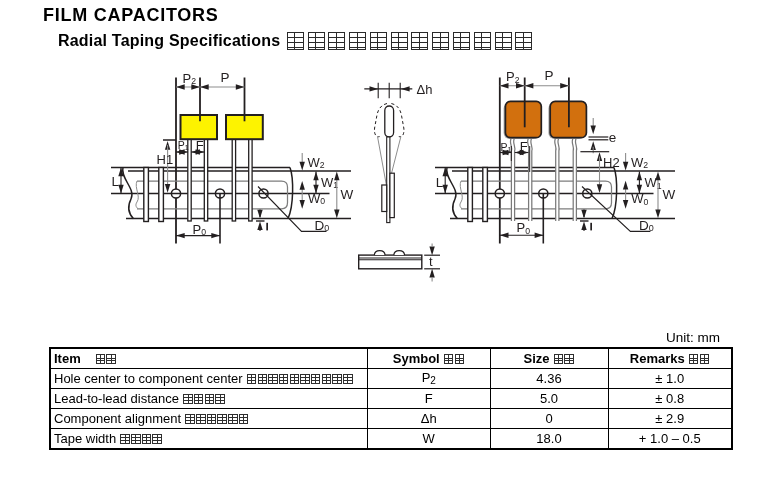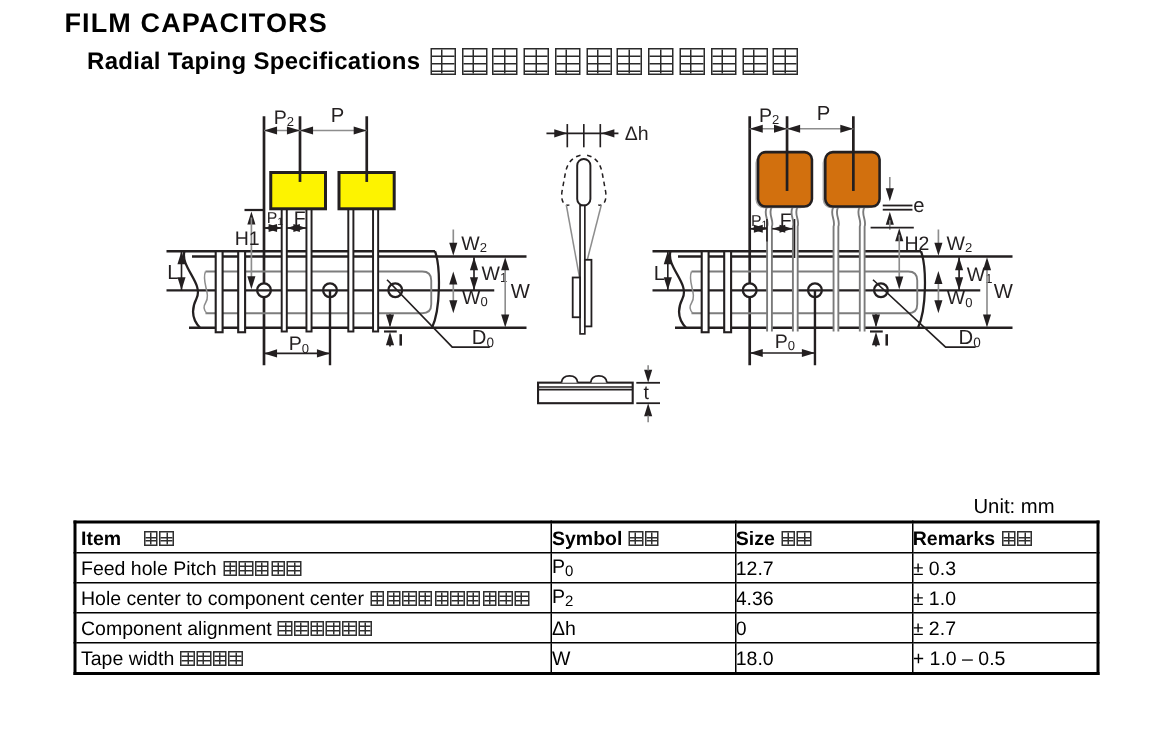--- a/index.html
+++ b/index.html
@@ -1,38 +1,38 @@
 <!DOCTYPE html>
 <html><head><meta charset="utf-8">
 <style>
 html,body{margin:0;padding:0;background:#fff;}
 #page{position:relative;width:770px;height:500px;background:#fff;overflow:hidden;
   font-family:"Liberation Sans",sans-serif;color:"#231f20";}
 #t1{position:absolute;left:43px;top:5px;font-size:18px;font-weight:bold;letter-spacing:0.75px;}
 #t2{position:absolute;left:58px;top:32px;font-size:16px;font-weight:bold;letter-spacing:0.2px;}
-#unit{position:absolute;left:553px;top:330px;width:150px;text-align:right;font-size:13.5px;}
+#unit{position:absolute;left:570px;top:330px;width:150px;text-align:right;font-size:13.5px;}
 i.cjt{display:inline-block;width:17px;height:17.6px;margin:0 1.9px -3.4px 1.9px;
   border:1.6px solid #2a2a2a;box-sizing:border-box;
   background:
     linear-gradient(#2a2a2a,#2a2a2a) 0 28%/100% 1.3px no-repeat,
     linear-gradient(#2a2a2a,#2a2a2a) 0 62%/100% 1.3px no-repeat,
     linear-gradient(#2a2a2a,#2a2a2a) 47% 0/1.4px 100% no-repeat,
     linear-gradient(#2a2a2a,#2a2a2a) 0 100%/100% 1.3px no-repeat;}
 i.cj{display:inline-block;width:9.5px;height:10px;margin:0 0.6px -1px 0.6px;
   border:1.1px solid #2f2f2f;box-sizing:border-box;
   background:
     linear-gradient(#2f2f2f,#2f2f2f) 0 40%/100% 1px no-repeat,
     linear-gradient(#2f2f2f,#2f2f2f) 0 78%/100% 1px no-repeat,
     linear-gradient(#2f2f2f,#2f2f2f) 50% 0/1px 100% no-repeat;}
 #tbl{position:absolute;left:49px;top:347px;width:682px;border-collapse:collapse;border:2px solid #000;
   font-size:13px;table-layout:fixed;}
 #tbl td{border:1.5px solid #000;height:19px;padding:0;white-space:nowrap;overflow:hidden;}
 #tbl tr.hd td{height:18.6px;font-weight:bold;}
 #tbl td.c1{padding-left:3px;}
-#tbl td.cc{text-align:left;}
+#tbl td.cc{text-align:center;}
 #tbl sub{font-size:10px;vertical-align:-2px;}
 #tbl .sm{font-weight:normal;}
 </style></head>
 <body>
 <div id="page">
 <div id="t1">FILM CAPACITORS</div>
 <div id="t2">Radial Taping Specifications <i class="cjt"></i><i class="cjt"></i><i class="cjt"></i><i class="cjt"></i><i class="cjt"></i><i class="cjt"></i><i class="cjt"></i><i class="cjt"></i><i class="cjt"></i><i class="cjt"></i><i class="cjt"></i><i class="cjt"></i></div>
 <svg width="770" height="300" viewBox="0 0 770 300" style="position:absolute;left:0;top:0">
       <line x1="176" y1="77.5" x2="176" y2="243.5" stroke="#231f20" stroke-width="1.8"></line>
       <line x1="200" y1="77.5" x2="200" y2="121.3" stroke="#231f20" stroke-width="1.8"></line>
@@ -242,36 +242,36 @@
         <col style="width:124px">
       </colgroup>
 <tbody>
         <tr class="hd">
           <td class="c1">Item&nbsp;&nbsp;&nbsp; <span class="sm"><i class="cj"></i><i class="cj"></i></span></td>
 <td class="cc">Symbol <span class="sm"><i class="cj"></i><i class="cj"></i></span></td>
 <td class="cc">Size <span class="sm"><i class="cj"></i><i class="cj"></i></span></td>
 <td class="cc">Remarks <span class="sm"><i class="cj"></i><i class="cj"></i></span></td>
         </tr>
 <tr>
-          <td class="c1">Feed hole Pitch <i class="cj"></i><i class="cj"></i><i class="cj"></i><i class="cj"></i><i class="cj"></i></td>
-          <td class="cc">P<sub>0</sub></td>
-          <td class="cc">12.7</td>
-          <td class="cc">± 0.3</td>
-        </tr>
-<tr>
           <td class="c1">Hole center to component center <i class="cj"></i><i class="cj"></i><i class="cj"></i><i class="cj"></i><i class="cj"></i><i class="cj"></i><i class="cj"></i><i class="cj"></i><i class="cj"></i><i class="cj"></i></td>
           <td class="cc">P<sub>2</sub></td>
           <td class="cc">4.36</td>
           <td class="cc">± 1.0</td>
         </tr>
 <tr>
+          <td class="c1">Lead-to-lead distance <i class="cj"></i><i class="cj"></i><i class="cj"></i><i class="cj"></i></td>
+          <td class="cc">F</td>
+          <td class="cc">5.0</td>
+          <td class="cc">± 0.8</td>
+        </tr>
+<tr>
           <td class="c1">Component alignment <i class="cj"></i><i class="cj"></i><i class="cj"></i><i class="cj"></i><i class="cj"></i><i class="cj"></i></td>
           <td class="cc">Δh</td>
           <td class="cc">0</td>
-          <td class="cc">± 2.7</td>
+          <td class="cc">± 2.9</td>
         </tr>
 <tr>
           <td class="c1">Tape width <i class="cj"></i><i class="cj"></i><i class="cj"></i><i class="cj"></i></td>
           <td class="cc">W</td>
           <td class="cc">18.0</td>
           <td class="cc">+ 1.0 – 0.5</td>
         </tr>
 </tbody>
     </table>
 </div>

